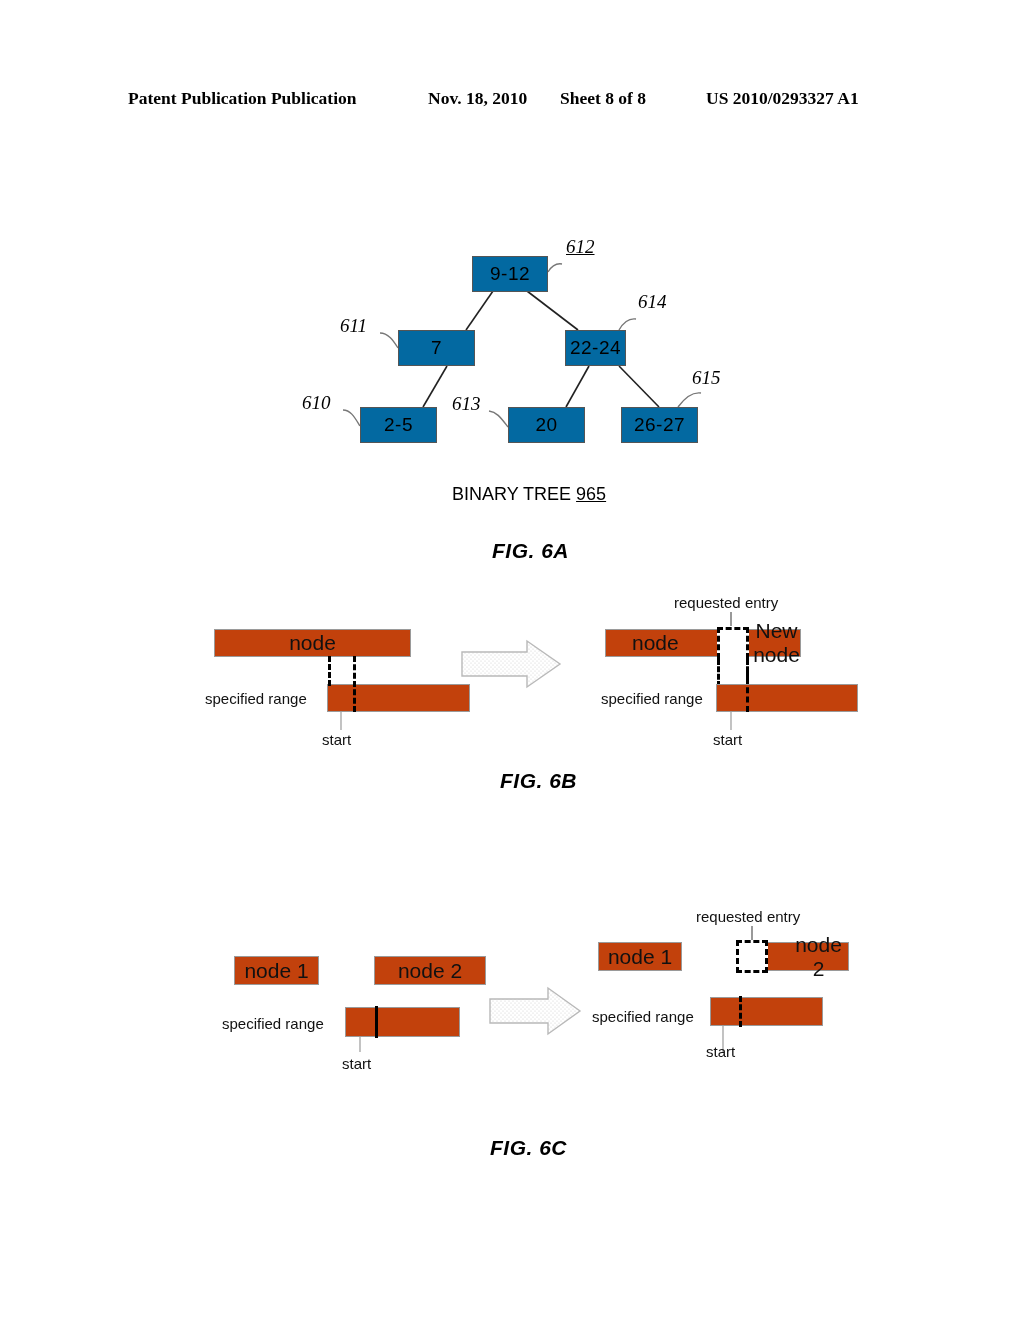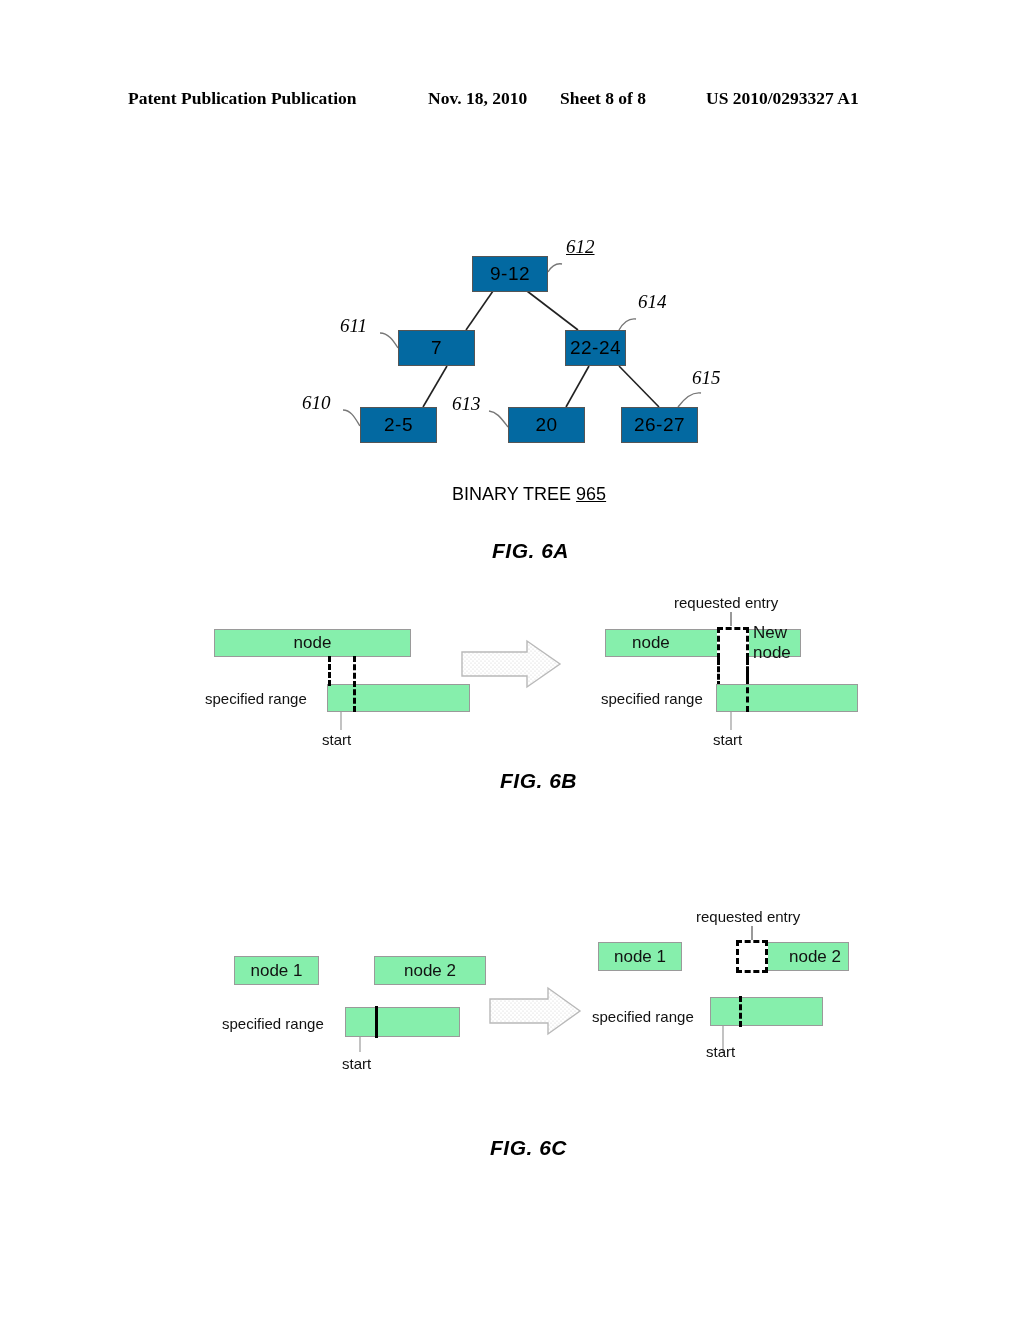--- a/index.html
+++ b/index.html
@@ -75,26 +75,27 @@
     font-size: 18px;
     white-space: nowrap;
   }
   .caption-label u { text-decoration: underline; }
 
   
   .obox {
     position: absolute;
     box-sizing: border-box;
     border: 1px solid #9a9a9a;
-    background: #86efac;
+    background: #c2410c;
     display: flex;
     align-items: center;
     font-family: "Liberation Sans", sans-serif;
-    font-size: 17px;
+    font-size: 21px;
     color: #111;
+    text-align: center;
   }
   .obox.center { justify-content: center; }
   .olabel {
     position: absolute;
     font-family: "Liberation Sans", sans-serif;
     font-size: 15px;
     color: #111;
     white-space: nowrap;
   }
 

